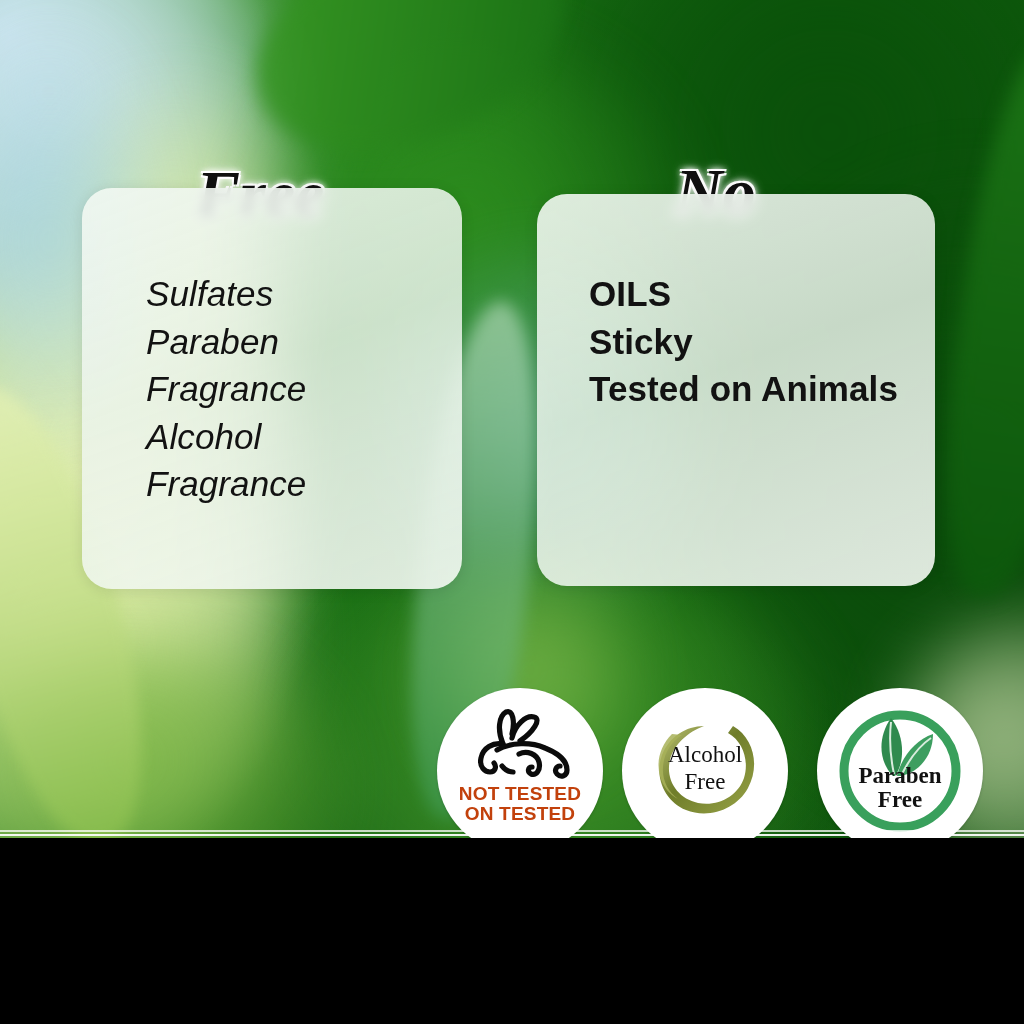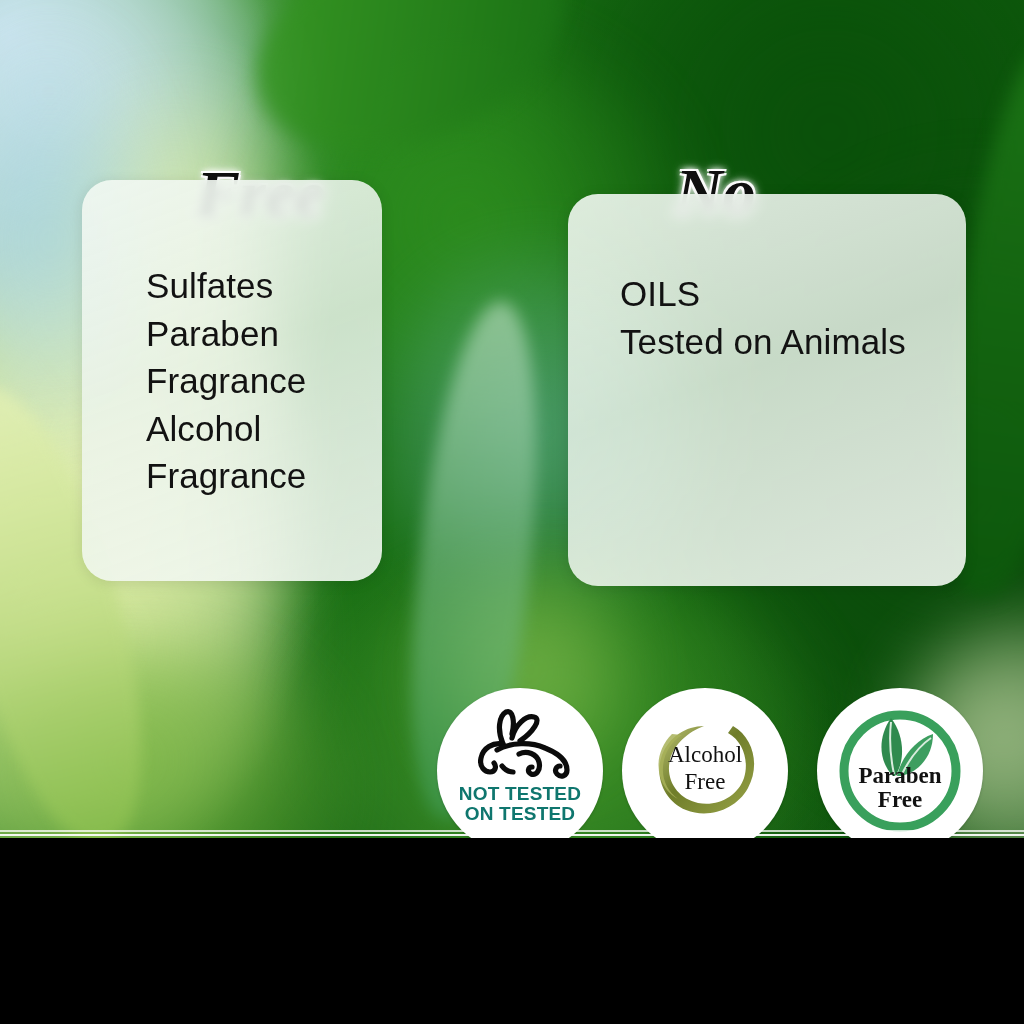--- a/index.html
+++ b/index.html
@@ -28,22 +28,22 @@
       linear-gradient(135deg,#3f9a2a 0%,#1f7a18 38%,#0f5d0d 68%,#0b4c0b 100%);
   }
 
   
   .card{
     position:absolute;border-radius:30px;
     background:linear-gradient(160deg, rgba(242,248,242,.90) 0%, rgba(236,244,236,.84) 45%, rgba(244,249,243,.90) 100%);
     backdrop-filter:blur(6px);
     box-shadow:0 2px 14px rgba(0,0,0,.10);
   }
-  #card-free{left:82px;top:180px;width:300px;height:401px;}
-  #card-no{left:568px;top:194px;width:398px;height:392px;}
+  #card-free{left:82px;top:188px;width:380px;height:401px;font-style:italic;}
+  #card-no{left:537px;top:194px;width:398px;height:392px;font-weight:bold;}
 
   .card-list{
     position:absolute;left:64px;top:82px;right:10px;
     font-size:35px;line-height:1.36;color:#121212;
     letter-spacing:.1px;
   }
   #card-no .card-list{left:52px;top:76px;}
   .card-list .row{white-space:nowrap;}
 
   
@@ -68,21 +68,21 @@
     box-shadow:0 1px 3px rgba(0,0,0,.18);
   }
   #badge-cruelty{left:437px;top:688px;}
   #badge-alcohol{left:622px;top:688px;}
   #badge-paraben{left:817px;top:688px;}
 
   .badge-inner{position:relative;width:138px;height:138px;}
 
   .cf-text{
     position:absolute;left:0;right:0;bottom:16px;text-align:center;
-    font-size:19px;font-weight:bold;color:#0f766e;line-height:1.06;
+    font-size:19px;font-weight:bold;color:#c2410c;line-height:1.06;
     letter-spacing:.2px;
   }
   .cf-text span{display:block;}
 
   .af-text{
     position:absolute;left:0;right:0;top:40px;text-align:center;
     font-family:"Liberation Serif",serif;font-size:23px;color:#111;line-height:1.16;
   }
   .af-text span{display:block;}
 
@@ -137,20 +137,21 @@
       <div class="row">Paraben</div>
       <div class="row">Fragrance</div>
       <div class="row">Alcohol</div>
       <div class="row">Fragrance</div>
     </div>
   </div>
 
   <div class="card" id="card-no">
     <div class="card-list">
       <div class="row">OILS</div>
+      <div class="row">Sticky</div>
       <div class="row">Tested on Animals</div>
     </div>
   </div>
 
   <div class="badge" id="badge-cruelty">
     <div class="badge-inner">
       <svg width="138" height="90" viewBox="0 0 138 90" style="position:absolute;left:6px;top:2px;">
         <g fill="none" stroke="#0b0b0b" stroke-width="5.2" stroke-linecap="round" stroke-linejoin="round">
           <path d="M46 40 C40 26, 42 12, 49 8 C56 5, 58 18, 55 30"></path>
           <path d="M55 34 C58 21, 69 11, 77 13 C85 15, 76 28, 63 37"></path>

